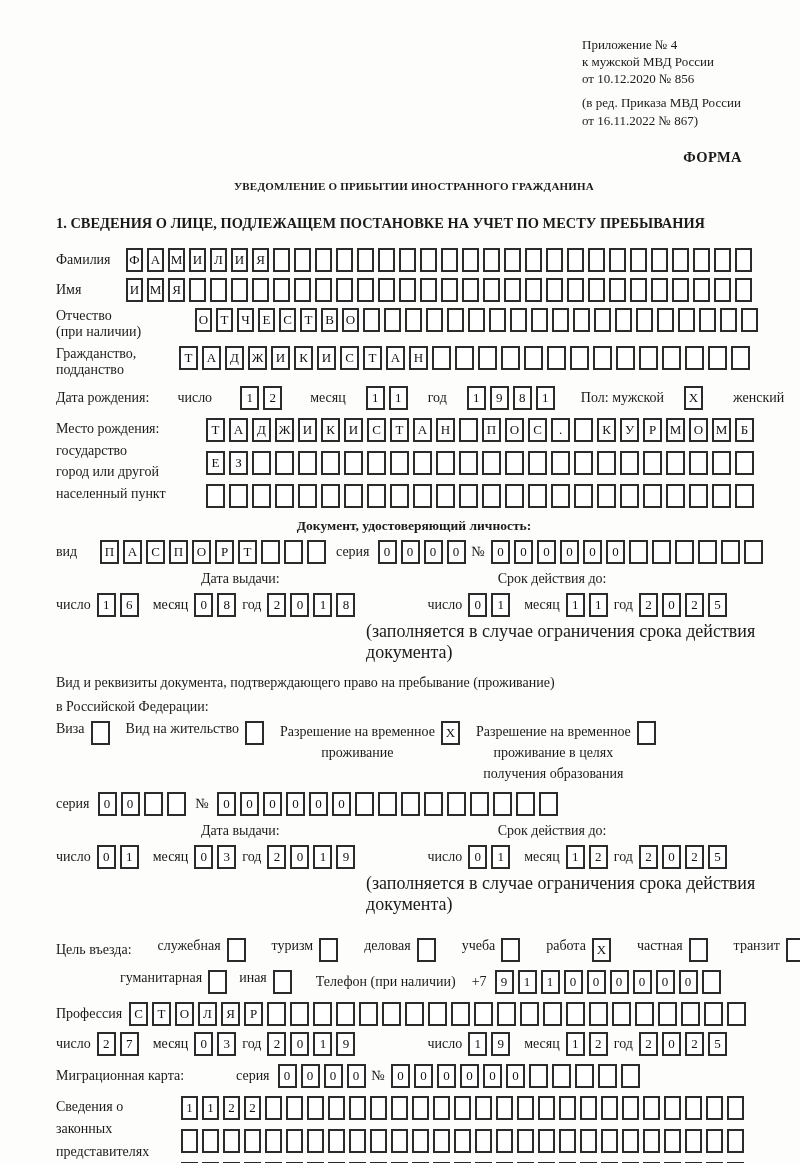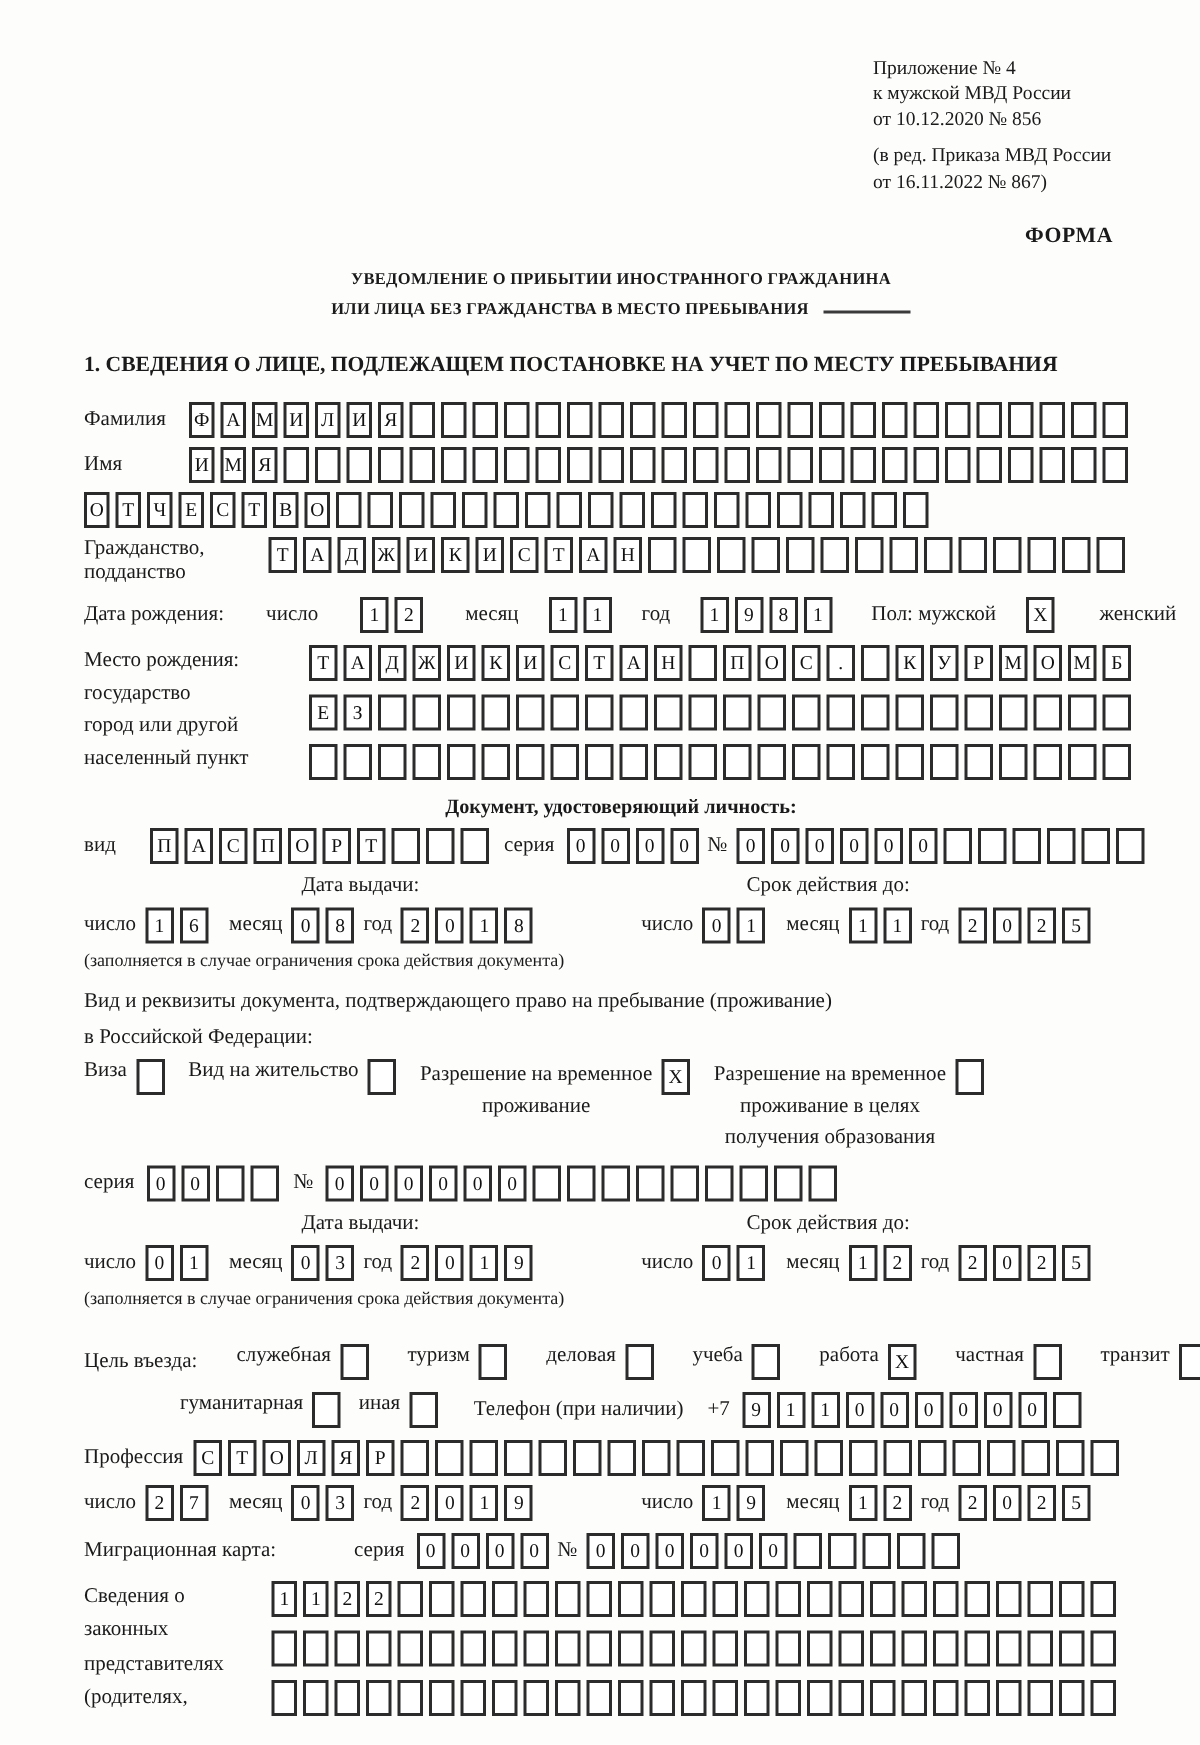--- a/index.html
+++ b/index.html
@@ -41,21 +41,21 @@
   .w125 { width: 125px; flex: none; line-height: 1.6; }
   .w44 { width: 44px; flex: none; }
   .mt6 { margin-top: 6px; } .mt8 { margin-top: 8px; } .mt10 { margin-top: 10px; }
   .gap6 { gap: 20px; }
   .vrows { display: flex; flex-direction: column; gap: 9px; }
   .doc-head { text-align: center; font-weight: bold; font-size: 13.5px; margin-top: 10px; }
   .dl-row { display: flex; margin-top: 7px; }
   .dl-left { margin-left: 145px; }
   .dl-right { margin-left: 218px; }
   .dl-right2 { margin-left: 230px; }
-  .note { font-size: 12px; margin-top: 4px; }
+  .note { font-size: 18px; margin-top: 4px; margin-left: 310px; }
   .dgrp { display: flex; align-items: center; gap: 6px; }
   .opt { display: flex; align-items: flex-start; gap: 6px; }
   .opt .cells { margin-top: 0; }
   .optlbl-c { text-align: center; line-height: 1.5; }
 </style>
 </head>
 <body>
 
 <div class="page">
 
@@ -66,21 +66,20 @@
     <div class="grp2">
       <div>(в ред. Приказа МВД России</div>
       <div>от 16.11.2022 № 867)</div>
     </div>
   </div>
 
   <div class="forma">ФОРМА</div>
 
   <div class="title">
     <div>УВЕДОМЛЕНИЕ О ПРИБЫТИИ ИНОСТРАННОГО ГРАЖДАНИНА</div>
-    <div><span>ИЛИ ЛИЦА БЕЗ ГРАЖДАНСТВА В МЕСТО ПРЕБЫВАНИЯ</span><span class="blank-line"></span></div>
   </div>
 
   <div class="sec-head">1. СВЕДЕНИЯ О ЛИЦЕ, ПОДЛЕЖАЩЕМ ПОСТАНОВКЕ НА УЧЕТ ПО МЕСТУ ПРЕБЫВАНИЯ</div>
 
   <div class="row mt10" style="margin-top:16px;">
     <span class="lab w70">Фамилия</span>
     <span class="cells narrow">
         <span class="cell">Ф</span>
         <span class="cell">А</span>
         <span class="cell">М</span>
@@ -144,20 +143,24 @@
         <span class="cell"></span>
         <span class="cell"></span>
         <span class="cell"></span>
         <span class="cell"></span>
         <span class="cell"></span>
         <span class="cell"></span>
       </span>
   </div>
 
   <div class="row top mt6">
+    <span class="lab w139">
+      <span>Отчество</span><br>
+      <span>(при наличии)</span>
+    </span>
     <span class="cells narrow">
         <span class="cell">О</span>
         <span class="cell">Т</span>
         <span class="cell">Ч</span>
         <span class="cell">Е</span>
         <span class="cell">С</span>
         <span class="cell">Т</span>
         <span class="cell">В</span>
         <span class="cell">О</span>
         <span class="cell"></span>

